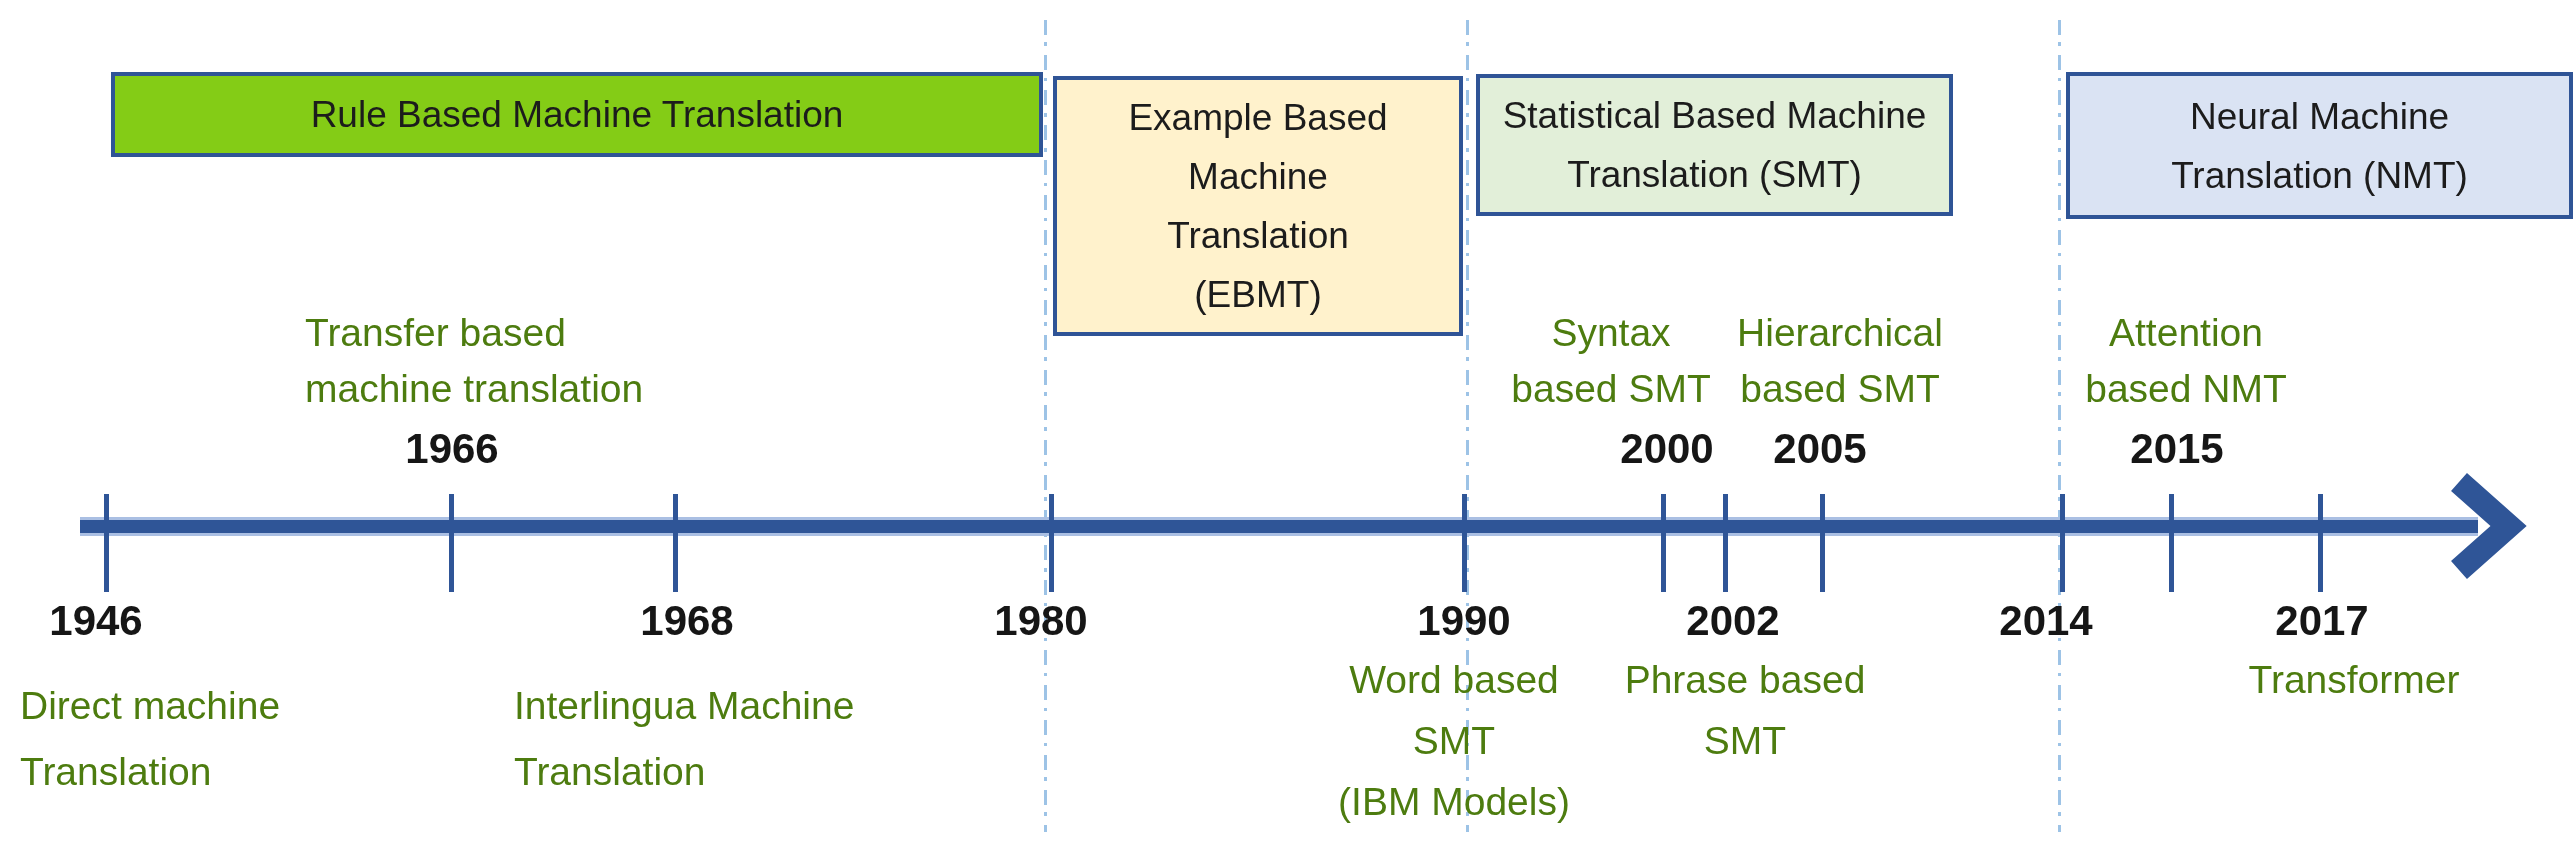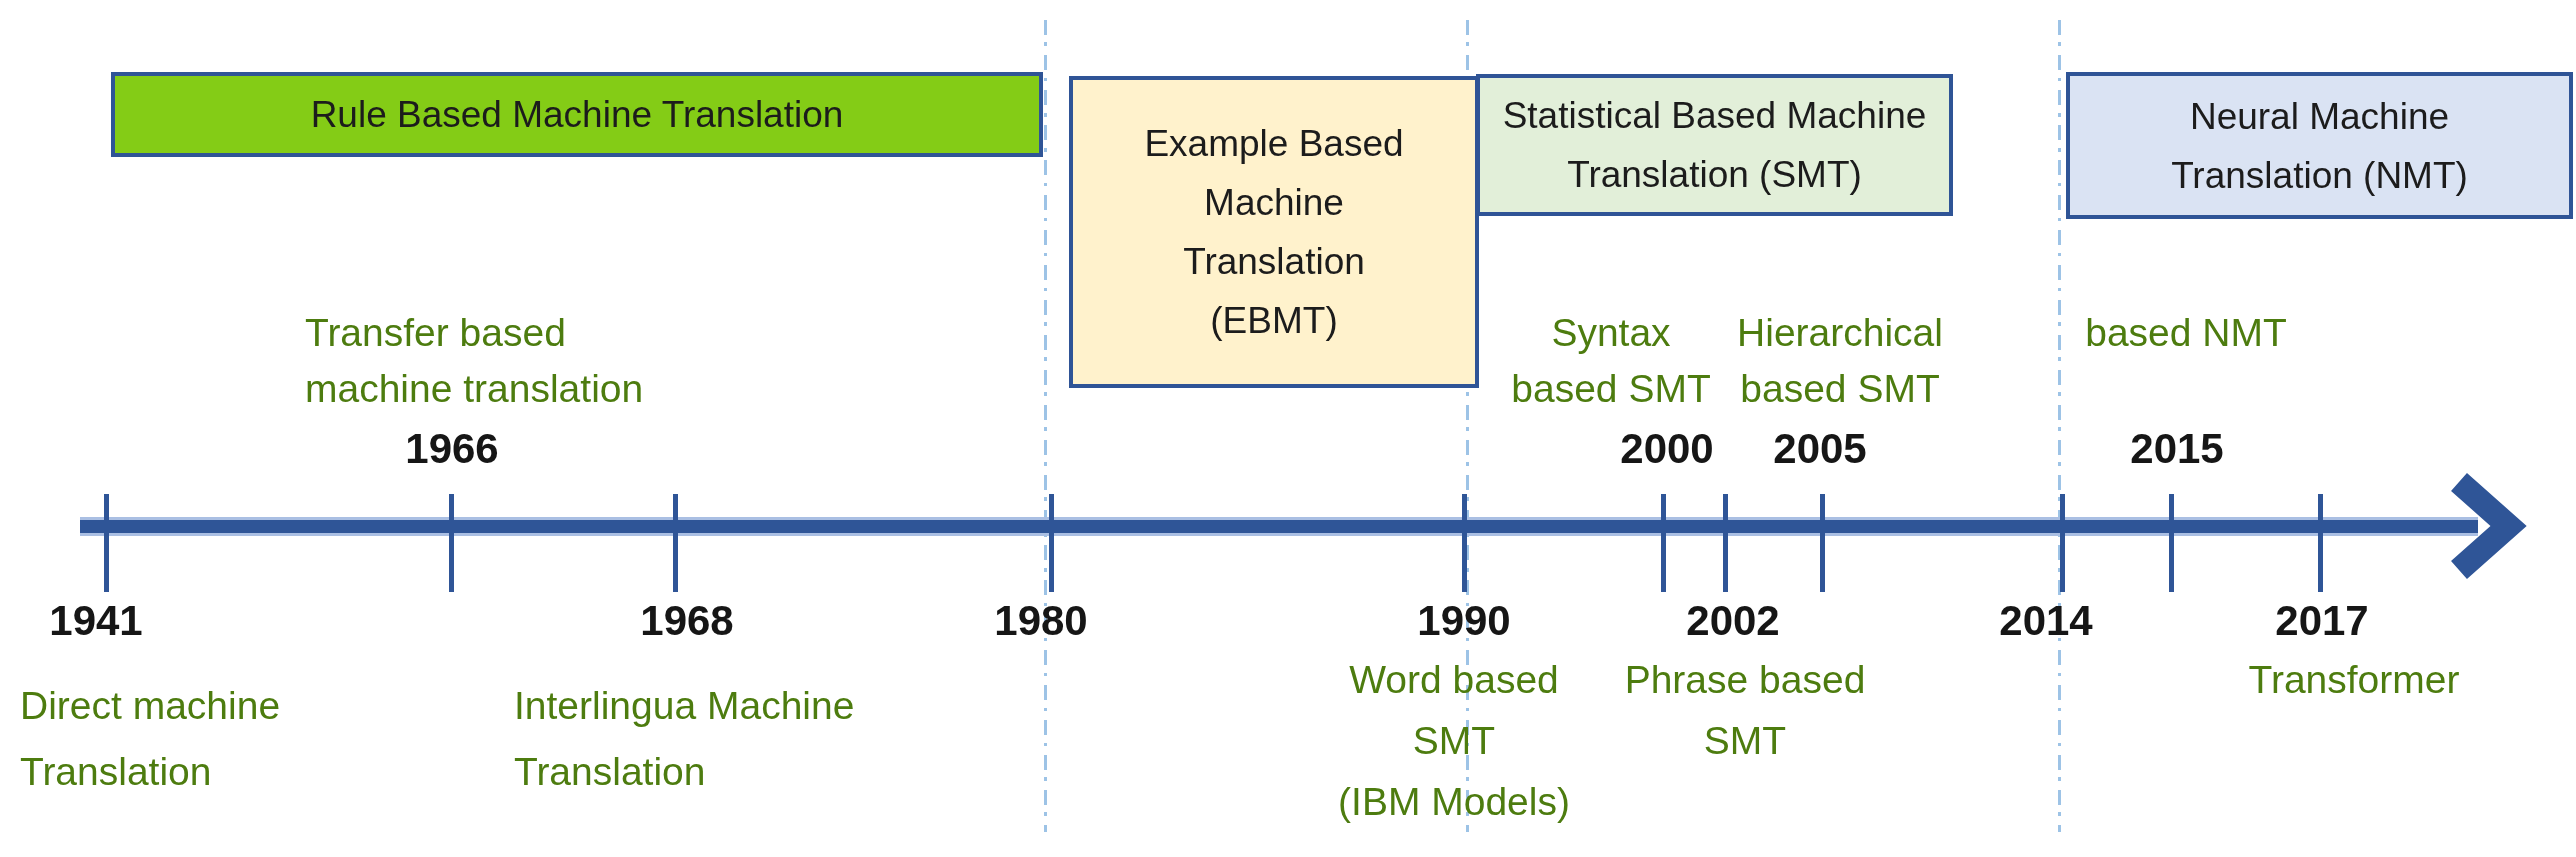--- a/index.html
+++ b/index.html
@@ -8,21 +8,21 @@
     font-family:"Liberation Sans", sans-serif;color:#212121;
   }
   
   .era-box{
     position:absolute;box-sizing:border-box;border:4px solid #2f5496;
     display:flex;flex-direction:column;align-items:center;justify-content:center;
     text-align:center;font-size:37px;color:#1c1c1c;
   }
   .era-box .bline{line-height:59px;white-space:nowrap;}
   #box-rbmt{left:111px;top:72px;width:932px;height:85px;background:#84cc16;}
-  #box-ebmt{left:1053px;top:76px;width:410px;height:312px;background:#fff2cc;margin-left:16px;}
+  #box-ebmt{left:1053px;top:76px;width:410px;height:260px;background:#fff2cc;}
   #box-smt{left:1476px;top:74px;width:477px;height:142px;background:#e2efd9;}
   #box-nmt{left:2066px;top:72px;width:507px;height:147px;background:#dae3f3;}
   
   .era-divider{
     position:absolute;top:20px;height:812px;width:3.2px;
     background:repeating-linear-gradient(180deg,
       #9dc3e6 0px,#9dc3e6 14.5px,
       rgba(0,0,0,0) 14.5px,rgba(0,0,0,0) 22.5px,
       #9dc3e6 22.5px,#9dc3e6 26.5px,
       rgba(0,0,0,0) 26.5px,rgba(0,0,0,0) 35px);
@@ -85,21 +85,21 @@
   <div class="tick" style="left:673px"></div>
   <div class="tick" style="left:1049px"></div>
   <div class="tick" style="left:1462px"></div>
   <div class="tick" style="left:1661px"></div>
   <div class="tick" style="left:1723px"></div>
   <div class="tick" style="left:1820px"></div>
   <div class="tick" style="left:2060px"></div>
   <div class="tick" style="left:2169px"></div>
   <div class="tick" style="left:2318px"></div>
 
-  <div class="year below" style="left:96px">1941</div>
+  <div class="year below" style="left:96px">1946</div>
   <div class="year above" style="left:452px">1966</div>
   <div class="year below" style="left:687px">1968</div>
   <div class="year below" style="left:1041px">1980</div>
   <div class="year below" style="left:1464px">1990</div>
   <div class="year above" style="left:1667px">2000</div>
   <div class="year below" style="left:1733px">2002</div>
   <div class="year above" style="left:1820px">2005</div>
   <div class="year below" style="left:2046px">2014</div>
   <div class="year above" style="left:2177px">2015</div>
   <div class="year below" style="left:2322px">2017</div>
@@ -134,20 +134,21 @@
     <div class="l76">Phrase based</div>
     <div class="l76">SMT</div>
   </div>
 
   <div class="desc centered" style="left:1840px;top:305px">
     <div class="l70">Hierarchical</div>
     <div class="l70">based SMT</div>
   </div>
 
   <div class="desc centered" style="left:2186px;top:305px">
+    <div class="l70">Attention</div>
     <div class="l70">based NMT</div>
   </div>
 
   <div class="desc centered" style="left:2354px;top:649px">
     <div class="l76">Transformer</div>
   </div>
 
 </div>
 
 

